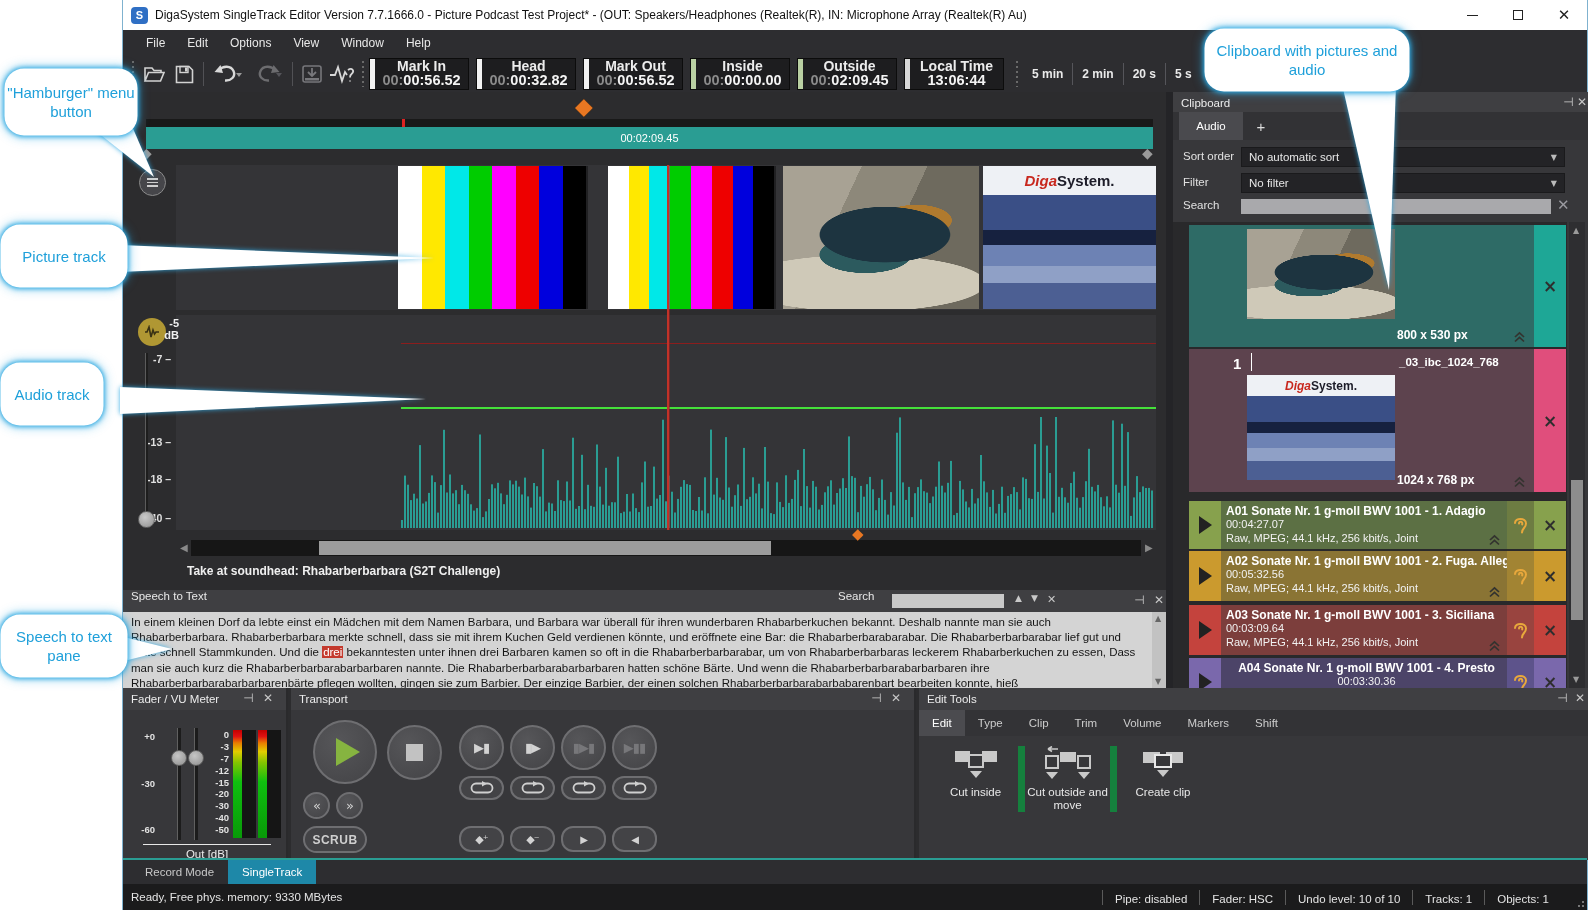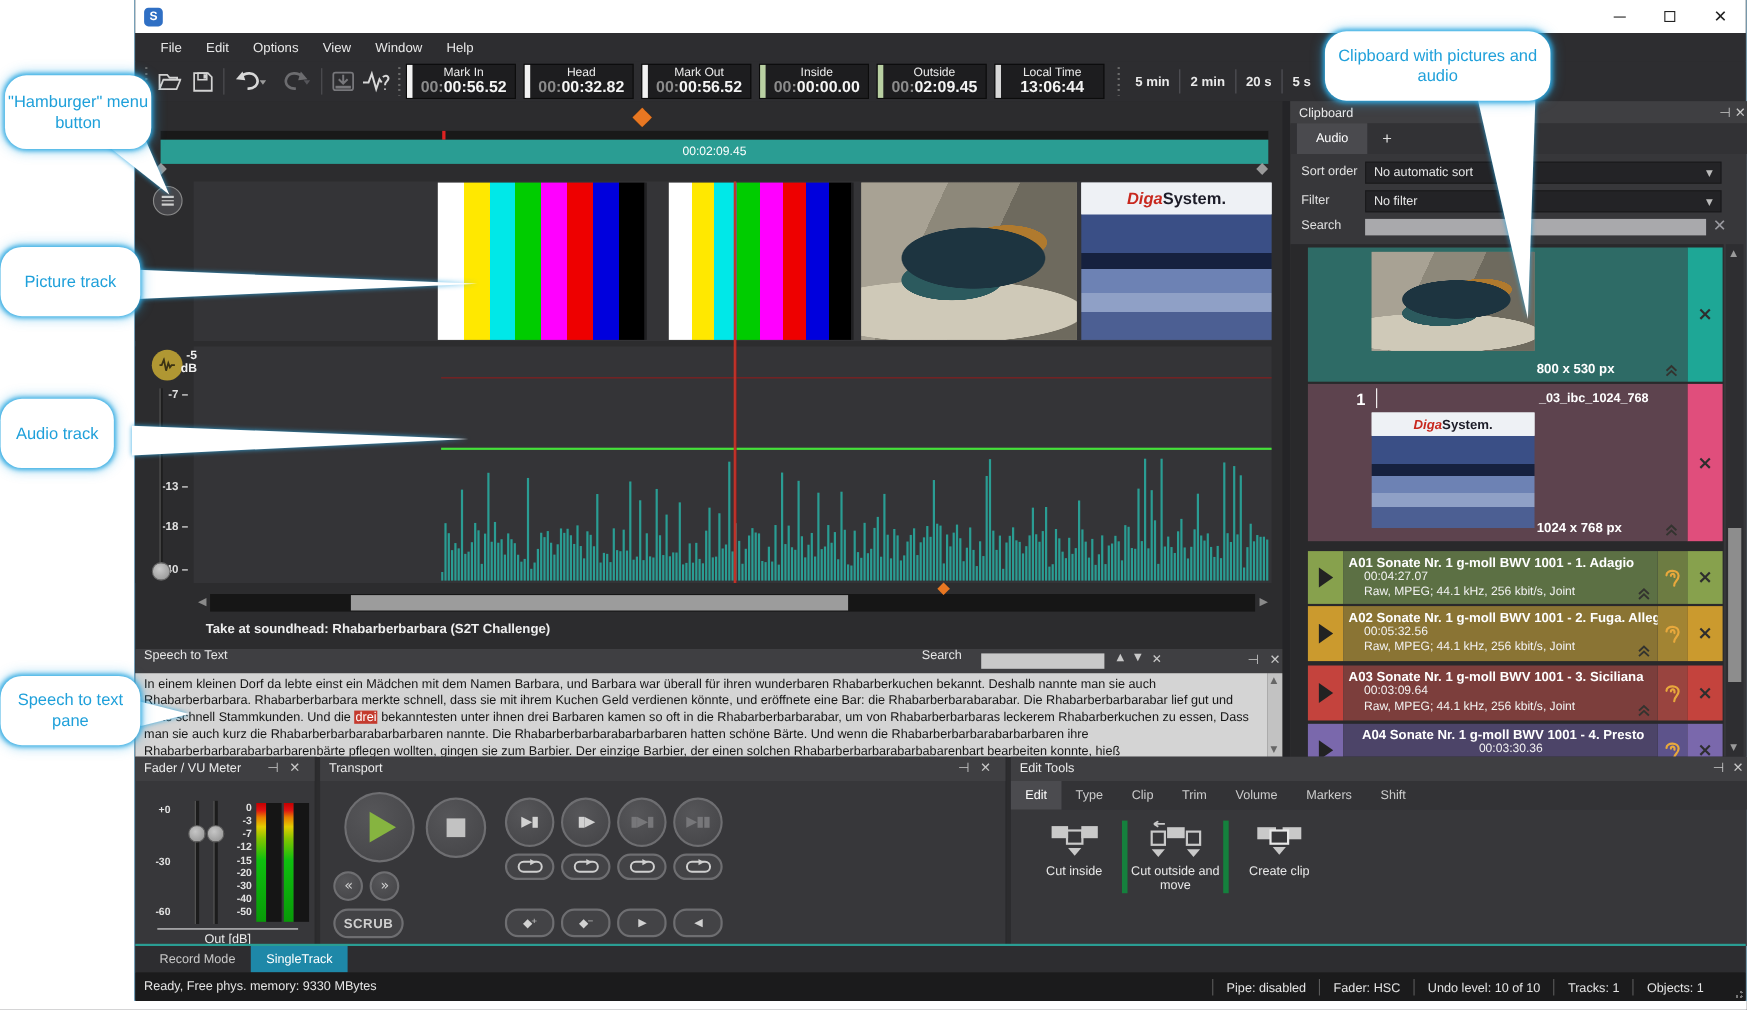--- a/index.html
+++ b/index.html
@@ -21,21 +21,21 @@
 .menu-item{color:#e8e8e8;font-size:12px;padding:4px 11px;cursor:default}
 
 #toolbar{position:absolute;left:0;top:56px;width:100%;height:36px;background:#2d2d30;display:flex;align-items:center;padding-left:4px}
 .grip{width:8px;height:26px;background:repeating-linear-gradient(to bottom,#6a6a6a 0 2px,transparent 2px 5px);background-size:2px 100%;background-repeat:no-repeat;background-position:center;margin:0 2px}
 .tbtn{width:30px;height:28px;display:flex;align-items:center;justify-content:center}
 .tbtn.wide{width:40px}
 .tsep{width:1px;height:24px;background:#515155;margin:0 4px}
 .timebox{width:100px;height:32px;background:#1d1d1f;border:1px solid #0c0c0c;display:flex;margin-right:7px;position:relative}
 .timebox .strip{width:5px;height:100%}
 .tb-inner{flex:1;display:flex;flex-direction:column;align-items:center;justify-content:center}
-.tb-label{font-size:11px;font-weight:normal;color:#ececec;line-height:12px}
+.tb-label{font-size:14px;font-weight:bold;color:#ececec;line-height:12px}
 .tb-value{font-size:14.5px;font-weight:bold;color:#f4f4f4;line-height:16px;white-space:nowrap}
 .tb-value .dim{color:#8b8b8b;font-weight:bold}
 .zoombtn{color:#eaeaea;font-size:12px;font-weight:bold;padding:0 9px}
 .zsep{width:1px;height:22px;background:#55555a}
 
 #main-left{position:absolute;left:0;top:92px;width:1043px;height:596px;background:#2c2c2e}
 
 #overview{position:absolute;left:0;top:0;width:100%;height:73px}
 #ov-diamond-top{position:absolute;left:452px;top:1px;color:#e87722;font-family:"DejaVu Sans",sans-serif;font-size:23px;text-shadow:0 0 1px #7a3a00}
 #ov-bar-dark{position:absolute;left:23px;top:27px;width:1007px;height:8px;background:#191919}
@@ -113,21 +113,21 @@
 .tico{font-family:"DejaVu Sans",sans-serif;color:#d2d2d2;font-size:13px;letter-spacing:-1px}
 .tico.dim{color:#77777a}
 .pill{position:absolute;height:24px;border-radius:12px;background:#434346;border:2px solid #6e6e71;display:flex;align-items:center;justify-content:center;color:#cfcfcf;font-family:"DejaVu Sans",sans-serif;font-size:11px}
 #scrub-btn{width:64px;height:27px;border-radius:14px;font-family:"Liberation Sans",sans-serif;font-size:12px;font-weight:bold;letter-spacing:.5px}
 
 #panel-edittools{position:absolute;left:796px;top:688px;width:670px;height:172px;background:#37373a}
 #et-tabs{position:absolute;left:0;top:22px;width:100%;height:26px;background:#333336;display:flex;align-items:flex-end}
 .et-tab{padding:5px 13px;color:#cccccc;font-size:11.5px;height:26px;display:flex;align-items:center}
 .et-tab.active{background:#4b4b4f;color:#fff}
 #et-tools{position:absolute;left:14px;top:58px;display:flex}
-.tool{width:92px;display:flex;flex-direction:column;align-items:center;border-right:5px solid #15803d;padding:0 2px}
+.tool{width:92px;display:flex;flex-direction:column;align-items:center;border-right:7px solid #15803d;padding:0 2px}
 .tool:last-child{border-right:none}
 .tool svg{margin-bottom:6px}
 .tool .tlabel{color:#e8e8e8;font-size:11.5px;text-align:center;line-height:13px}
 
 #mode-line{position:absolute;left:0;top:858px;width:100%;height:2px;background:#2a9d93}
 #mode-tabs{position:absolute;left:0;top:860px;width:100%;height:24px;background:#2d2d30;display:flex;align-items:stretch;padding-left:8px}
 .mode-tab{padding:0 14px;display:flex;align-items:center;color:#c8c8c8;font-size:11.5px}
 .mode-tab.active{background:#1e88a8;color:#fff}
 #statusbar{position:absolute;left:0;top:884px;width:100%;height:26px;background:#1b1b1c;display:flex;align-items:center;color:#e4e4e4;font-size:11.5px}
 #status-left{margin-left:8px}
@@ -150,21 +150,21 @@
 #clip-search-input{position:absolute;left:68px;top:107px;width:310px;height:15px;background:#a9a9ac;border:none}
 #clip-search-x{position:absolute;left:384px;top:104px;color:#9a9aa0;font-size:15px;font-weight:bold;font-family:"DejaVu Sans",sans-serif}
 #clip-list{position:absolute;left:0;top:130px;width:394px;height:466px;background:#29292b;overflow:hidden}
 .clip-item{position:absolute;left:16px;width:377px;display:flex}
 .ci-body{position:relative;flex:1;overflow:hidden}
 .ci-accent{width:32px;display:flex;align-items:center;justify-content:center;color:#2e2e2e;font-size:17px;font-weight:bold;font-family:"DejaVu Sans",sans-serif}
 .ci-ear{width:27px;display:flex;align-items:center;justify-content:center}
 .ci-play{width:32px;display:flex;align-items:center;justify-content:center}
 .ci-play i{width:0;height:0;border-left:13px solid #222;border-top:9px solid transparent;border-bottom:9px solid transparent}
 .ci-title{color:#fff;font-weight:bold;font-size:12px;margin:3px 0 0 5px;white-space:nowrap}
-.ci-sub{color:#f2f2f2;font-size:11px;margin-left:19px;line-height:13.5px;white-space:nowrap}
+.ci-sub{color:#f2f2f2;font-size:11px;margin-left:5px;line-height:13.5px;white-space:nowrap}
 .ci-size{position:absolute;color:#fff;font-weight:bold;font-size:12px}
 .ci-chev{position:absolute}
 .pic-thumb{position:absolute;left:58px;width:148px}
 .ci-index{position:absolute;left:44px;top:6px;color:#fff;font-size:15px;font-weight:bold}
 .ci-caret{position:absolute;left:62px;top:4px;width:1px;height:18px;background:#fff}
 .ci-name{position:absolute;left:210px;top:7px;color:#fff;font-size:11.5px;font-weight:bold}
 #clip-vscroll{position:absolute;left:396px;top:130px;width:16px;height:466px;background:#2e2e31}
 #clip-vscroll .cv-a{position:absolute;left:4px;color:#9a9a9a;font-size:8px;font-family:"DejaVu Sans",sans-serif}
 #cv-thumb{position:absolute;left:2px;top:258px;width:12px;height:140px;background:#8d8d8d}
 
@@ -173,20 +173,21 @@
 .tail polygon{fill:#fff}
 svg{display:block}
 </style>
 </head>
 <body>
 
 <div id="win">
 
   <div id="titlebar">
     <div id="app-icon">S</div>
+    <span id="title-text">DigaSystem SingleTrack Editor Version 7.7.1666.0 - Picture Podcast Test Project* - (OUT: Speakers/Headphones (Realtek(R), IN: Microphone Array (Realtek(R) Au)</span>
     <div id="win-controls">
       <div class="winbtn">
           <span class="mini"></span>
         </div>
       <div class="winbtn">
           <span class="maxi"></span>
         </div>
       <div class="winbtn close-glyph">✕</div>
     </div>
   </div>

